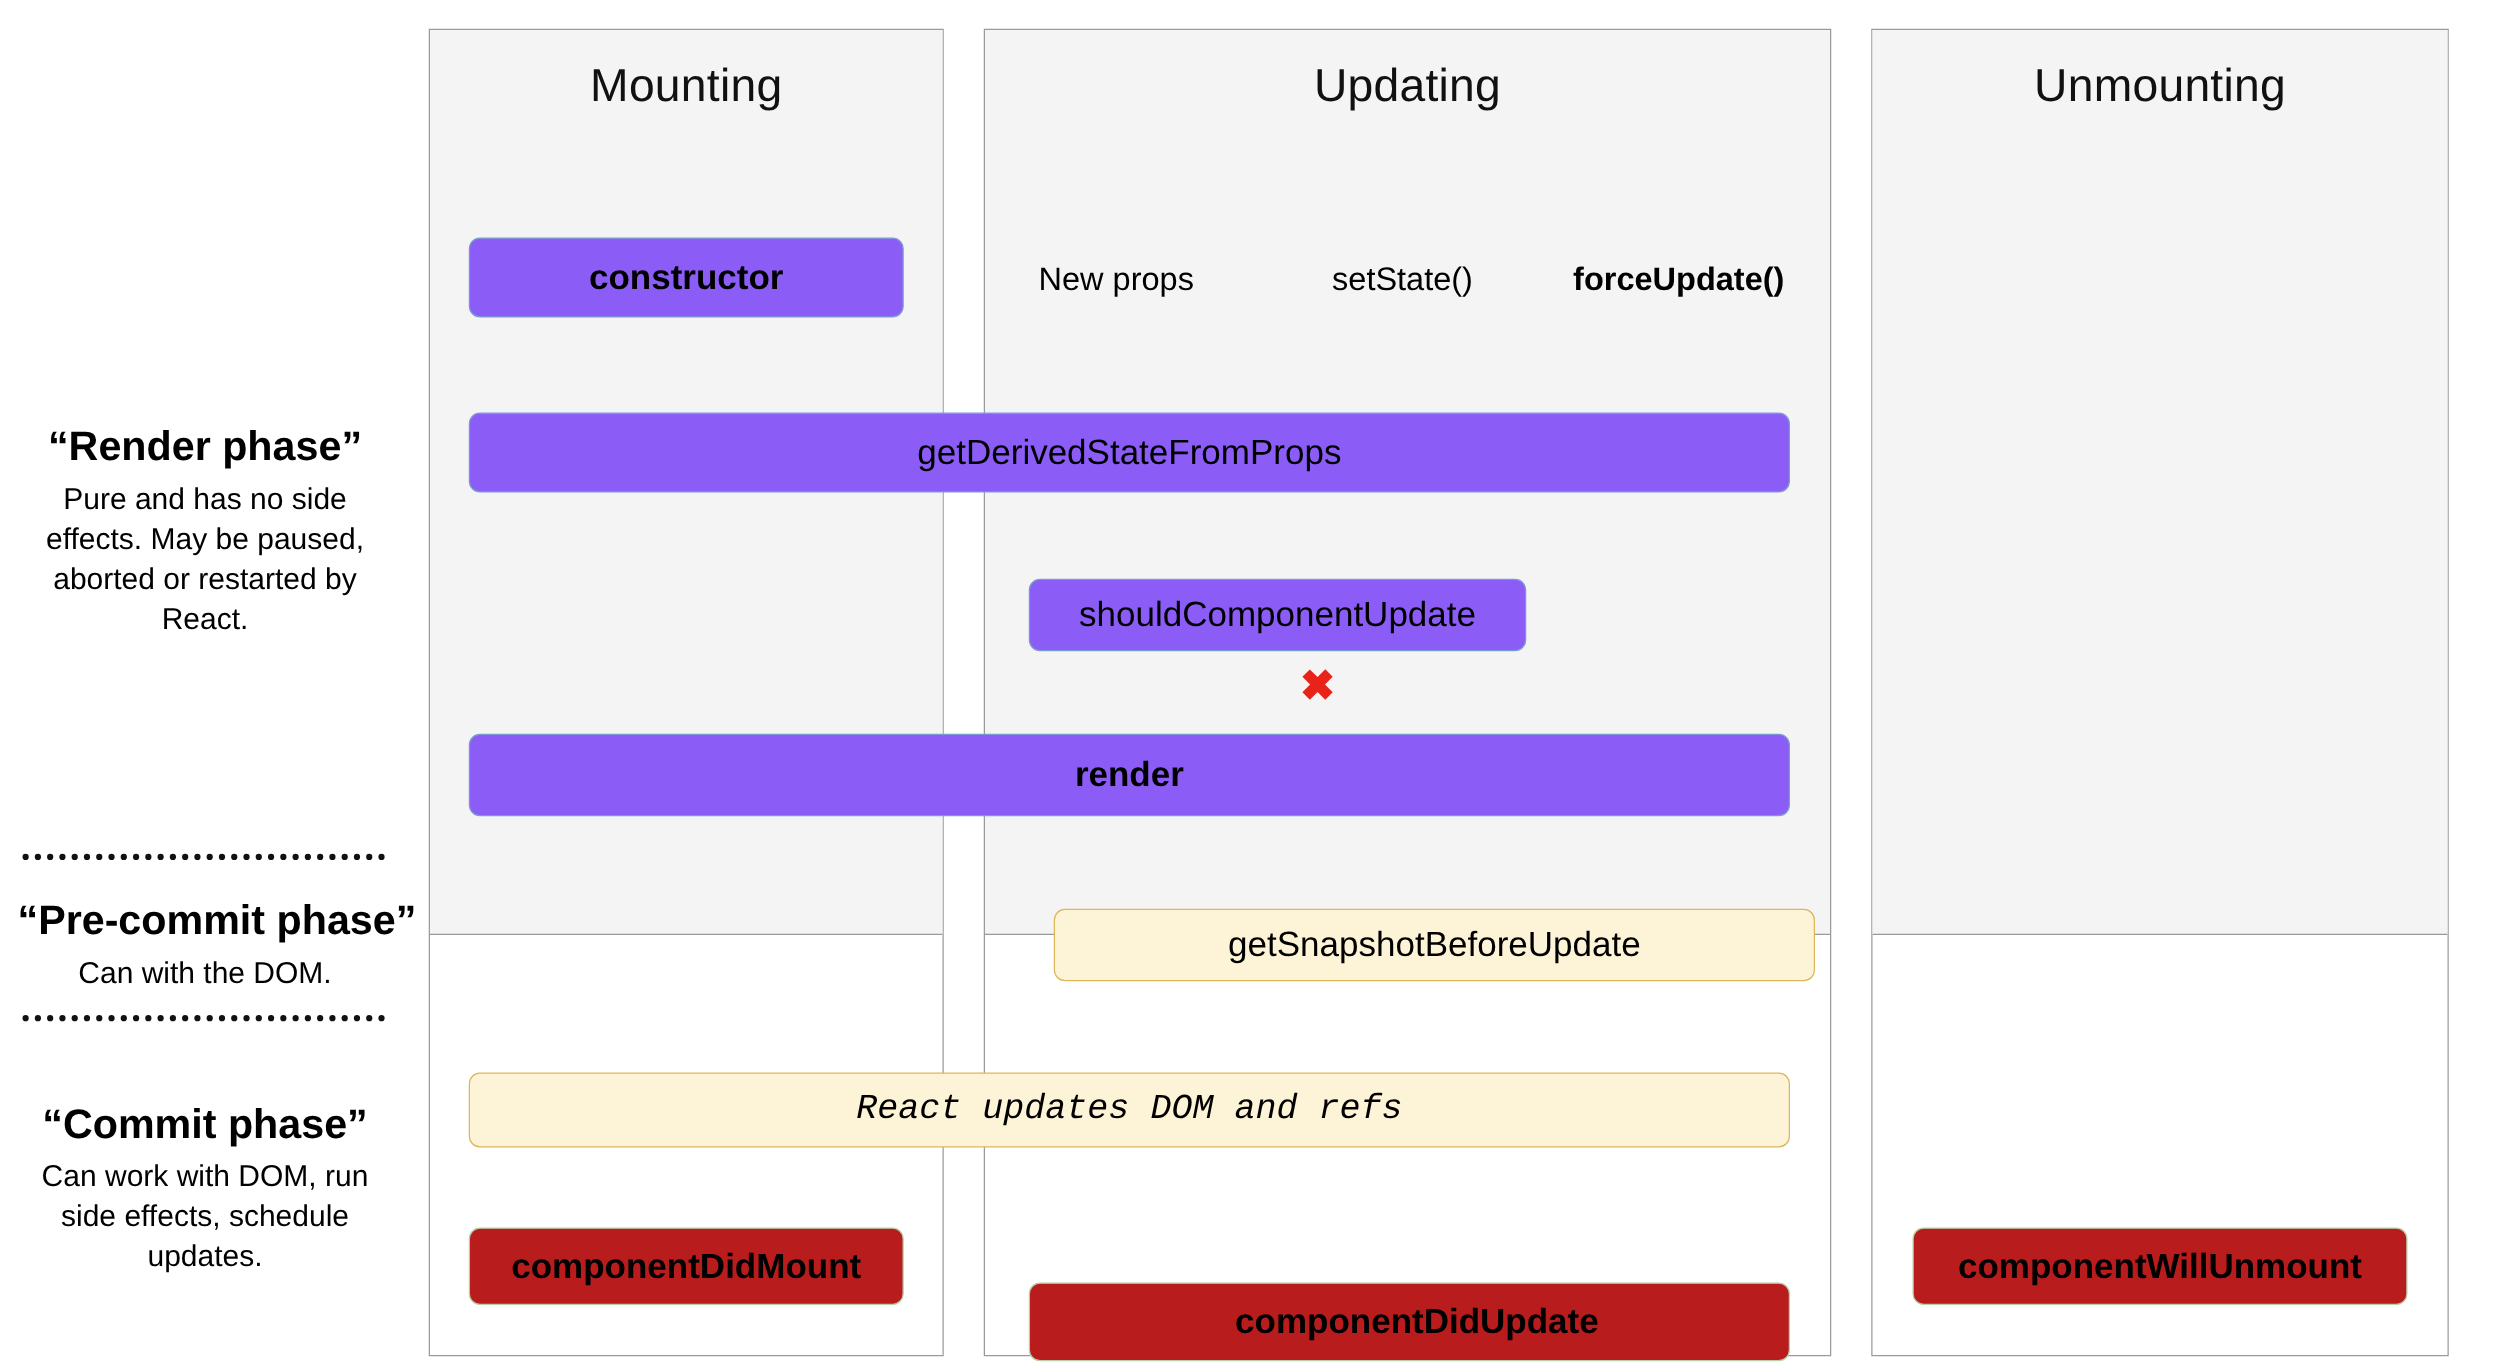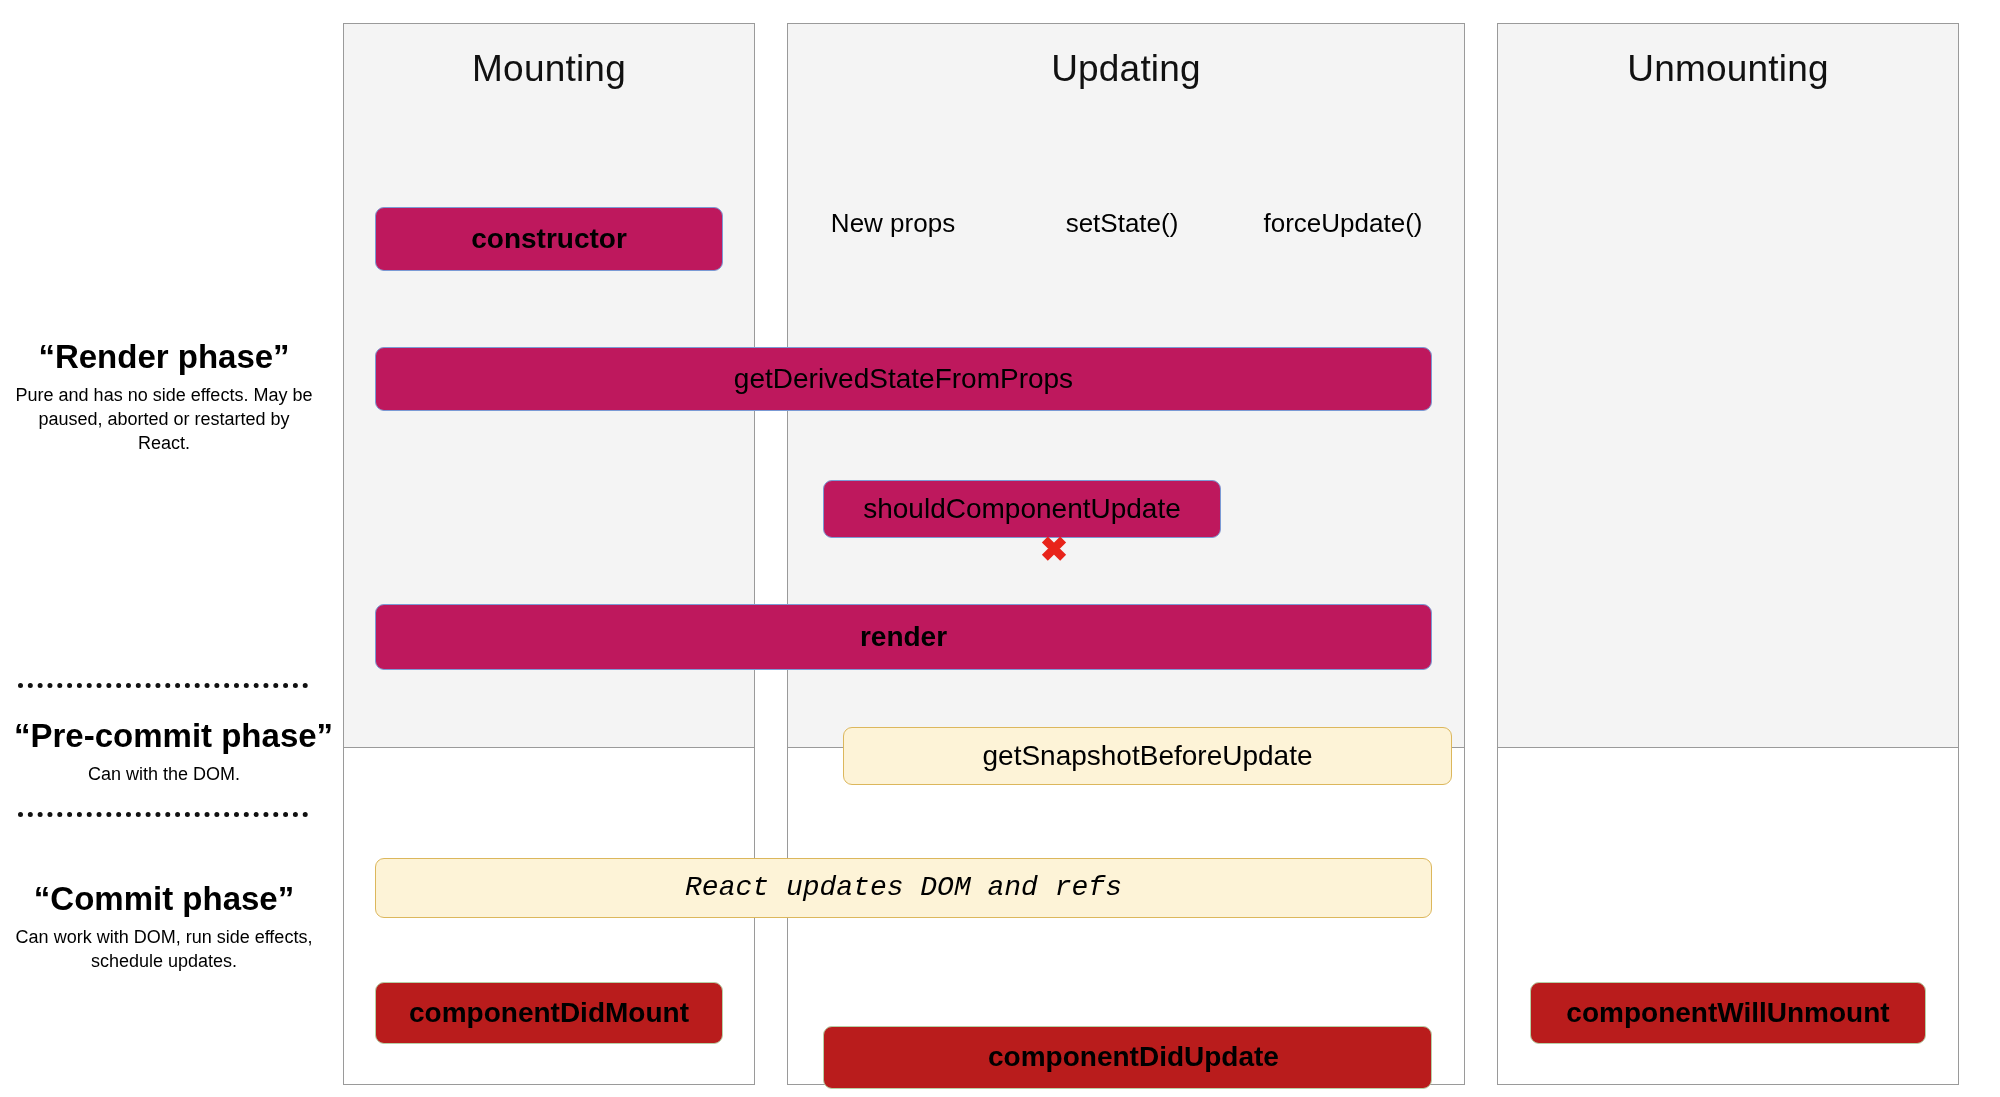--- a/index.html
+++ b/index.html
@@ -47,21 +47,21 @@
     box-sizing: border-box;
     border-radius: 9px;
     display: flex;
     align-items: center;
     justify-content: center;
     font-size: 28px;
     line-height: 1.15;
     text-align: center;
     white-space: nowrap;
   }
-  .node.blue   { background: #be185d; border: 1.6px solid #7b9ad4; margin-top: 17px; }
+  .node.blue   { background: #8b5cf6; border: 1.6px solid #7b9ad4; }
   .node.yellow { background: #fdf3d7; border: 1.6px solid #dcb75c; }
   .node.green  { background: #b91c1c; border: 1.6px solid #b7cfa6; }
   .node.bold   { font-weight: 700; }
   .node.italic { font-style: italic; font-family: Liberation Mono, monospace; }
 
   
   .trigger {
     position: absolute;
     font-size: 26px;
     text-align: center;
@@ -77,21 +77,21 @@
     left: 14px;
     text-align: center;
   }
   .legend .lg-title {
     font-size: 33px;
     font-weight: 700;
     margin-bottom: 8px;
     white-space: nowrap;
   }
   .legend .lg-body {
-    font-size: 18px;
+    font-size: 24px;
     line-height: 1.33;
     font-weight: 400;
   }
   .dotline {
     position: absolute;
     left: 18px;
     width: 290px;
     height: 0;
     border-top: 5px dotted #111111;
   }
@@ -179,21 +179,21 @@
 
   <div class="dotline" style="top:812px;"></div>
 
   <div class="legend" style="top:880px;">
     <div class="lg-title">“Commit phase”</div>
     <div class="lg-body">Can work with DOM, run side effects, schedule updates.</div>
   </div>
 
   <div class="trigger italic" style="left:893px; top:208px;">New props</div>
   <div class="trigger" style="left:1122px; top:208px;">setState()</div>
-  <div class="trigger" style="left:1343px; top:208px;">forceUpdate()</div>
+  <div class="trigger" style="left:1343px; top:208px;font-weight:bold;">forceUpdate()</div>
 
   <div class="node blue bold" style="left:375px; top:190px; width:348px; height:64px;">constructor</div>
 
   <div class="node blue" style="left:375px; top:330px; width:1057px; height:64px;">getDerivedStateFromProps</div>
 
   <div class="node blue" style="left:823px; top:463px; width:398px; height:58px;">shouldComponentUpdate</div>
 
   <div style="position:absolute; left:1034px; top:529px; width:40px; height:40px;
               color:#e8231a; font-size:34px; font-weight:700; line-height:40px;
               text-align:center;">✖</div>

